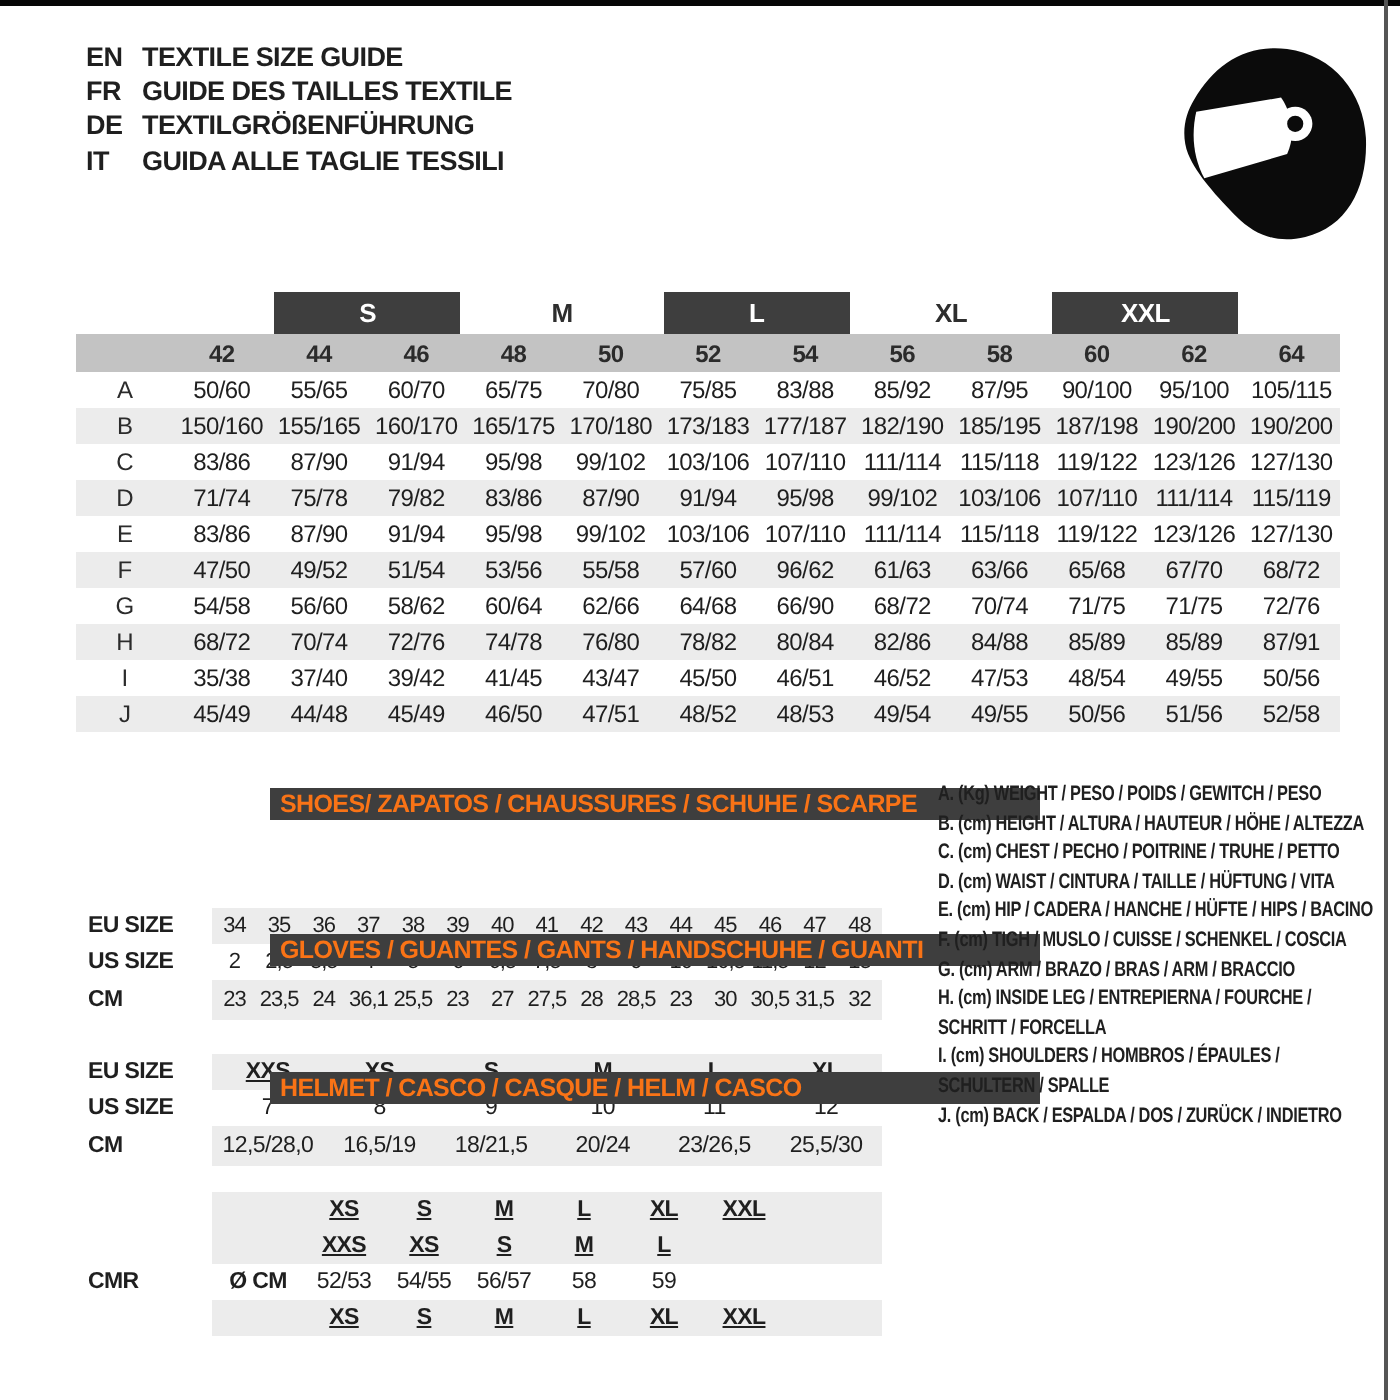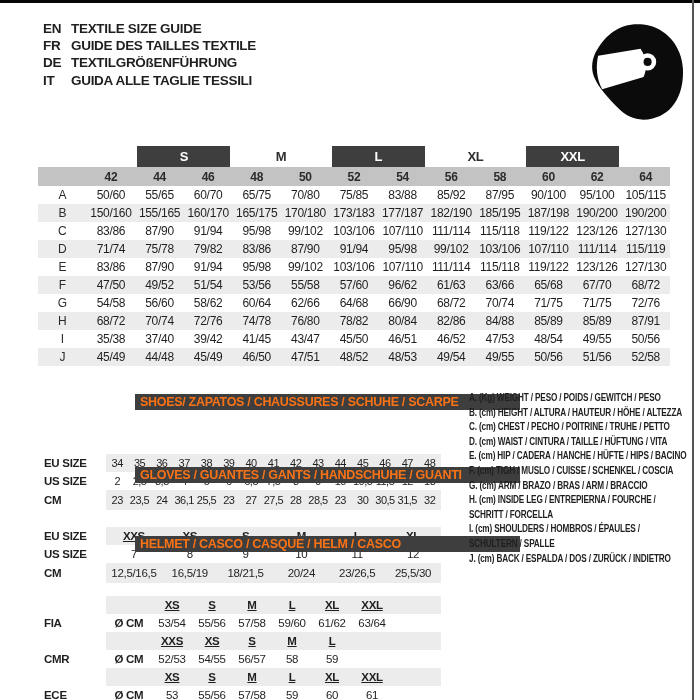--- a/index.html
+++ b/index.html
@@ -378,21 +378,21 @@
             <td class="sec-label">US SIZE</td>
             <td class="val">7</td>
             <td class="val">8</td>
             <td class="val">9</td>
             <td class="val">10</td>
             <td class="val">11</td>
             <td class="val">12</td>
           </tr>
           <tr class="striped tall">
             <td class="sec-label">CM</td>
-            <td class="val">12,5/16,5</td>
+            <td class="val">12,5/28,0</td>
             <td class="val">16,5/19</td>
             <td class="val">18/21,5</td>
             <td class="val">20/24</td>
             <td class="val">23/26,5</td>
             <td class="val">25,5/30</td>
           </tr>
         </tbody>
       </table>
   </div>
 
@@ -415,31 +415,20 @@
             <td class="sec-label"></td>
             <td class="val prefix"></td>
             <td class="val">XS</td>
             <td class="val">S</td>
             <td class="val">M</td>
             <td class="val">L</td>
             <td class="val">XL</td>
             <td class="val">XXL</td>
             <td class="val"></td>
           </tr>
-          <tr>
-            <td class="sec-label">FIA</td>
-            <td class="val prefix">Ø CM</td>
-            <td class="val">53/54</td>
-            <td class="val">55/56</td>
-            <td class="val">57/58</td>
-            <td class="val">59/60</td>
-            <td class="val">61/62</td>
-            <td class="val">63/64</td>
-            <td class="val"></td>
-          </tr>
           <tr class="striped boldrow">
             <td class="sec-label"></td>
             <td class="val prefix"></td>
             <td class="val">XXS</td>
             <td class="val">XS</td>
             <td class="val">S</td>
             <td class="val">M</td>
             <td class="val">L</td>
             <td class="val"></td>
             <td class="val"></td>
@@ -459,31 +448,20 @@
             <td class="sec-label"></td>
             <td class="val prefix"></td>
             <td class="val">XS</td>
             <td class="val">S</td>
             <td class="val">M</td>
             <td class="val">L</td>
             <td class="val">XL</td>
             <td class="val">XXL</td>
             <td class="val"></td>
           </tr>
-          <tr>
-            <td class="sec-label">ECE</td>
-            <td class="val prefix">Ø CM</td>
-            <td class="val">53</td>
-            <td class="val">55/56</td>
-            <td class="val">57/58</td>
-            <td class="val">59</td>
-            <td class="val">60</td>
-            <td class="val">61</td>
-            <td class="val"></td>
-          </tr>
         </tbody>
       </table>
   </div>
 
   <div class="legend">
       <div class="legend-item">
         <div class="legend-line">A. (Kg) WEIGHT / PESO / POIDS / GEWITCH / PESO</div>
       </div>
       <div class="legend-item">
         <div class="legend-line">B. (cm) HEIGHT / ALTURA / HAUTEUR / HÖHE / ALTEZZA</div>

